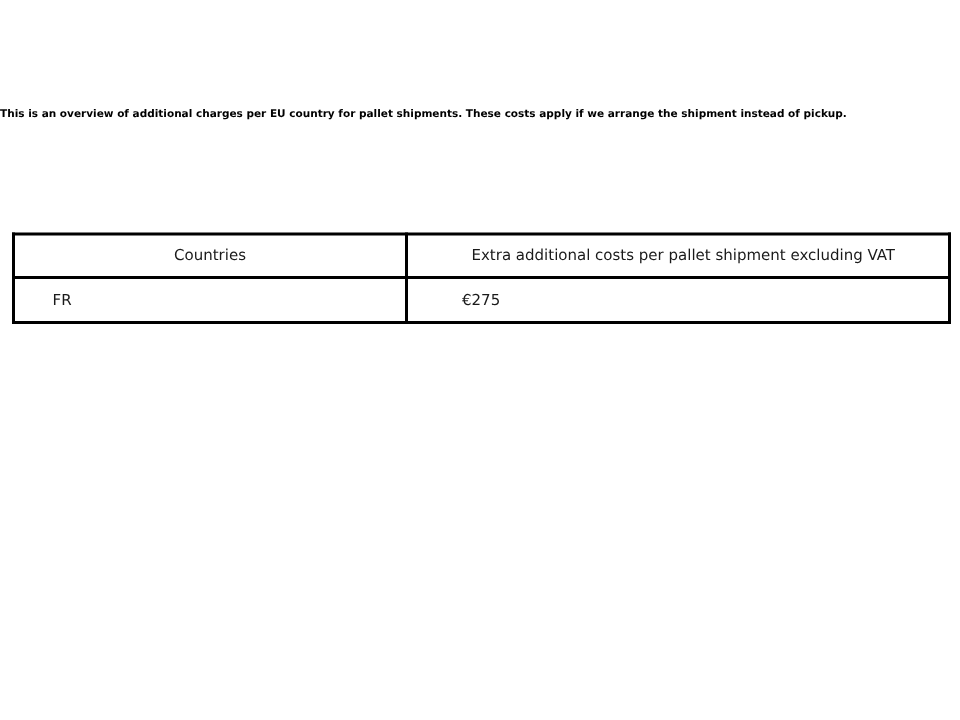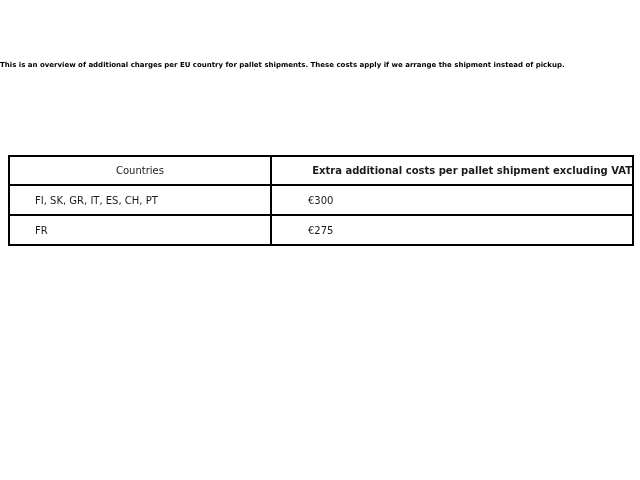--- a/index.html
+++ b/index.html
@@ -7,21 +7,21 @@
       width: 640px;
       height: 480px;
       background: #ffffff;
       position: relative;
       overflow: hidden;
       font-family: "DejaVu Sans", sans-serif;
       color: #1a1a1a;
     }
     .caption {
       position: absolute;
-      top: 60px;
+      top: 71px;
       left: 0;
       width: 527px;
       text-align: center;
       font-size: 7px;
       line-height: 10px;
       font-weight: bold;
       color: #000000;
       white-space: nowrap;
     }
     table.charges {
@@ -40,21 +40,21 @@
       border: 2px solid #000000;
       font-weight: normal;
       vertical-align: middle;
       white-space: nowrap;
       overflow: hidden;
       padding: 0;
     }
     thead th { height: 27px; }
     tbody td { height: 28px; }
     .h-countries { text-align: center; }
-    .h-cost { text-align: right; padding-left: 7px; font-weight: bold; }
+    .h-cost { text-align: center; padding-left: 7px; }
     .d-countries { text-align: left; padding-left: 25px; }
     .d-cost { text-align: left; padding-left: 36px; }
   </style>
 </head>
 <body>
 
 <div class="caption">This is an overview of additional charges per EU country for pallet shipments. These costs apply if we arrange the shipment instead of pickup.</div>
 
 <table class="charges">
   <colgroup>
@@ -62,21 +62,17 @@
     <col class="c2">
   </colgroup>
   <thead>
     <tr>
       <th class="h-countries">Countries</th>
       <th class="h-cost">Extra additional costs per pallet shipment excluding VAT</th>
     </tr>
   </thead>
   <tbody>
     <tr>
-      <td class="d-countries">FI, SK, GR, IT, ES, CH, PT</td>
-      <td class="d-cost">€300</td>
-    </tr>
-    <tr>
       <td class="d-countries">FR</td>
       <td class="d-cost">€275</td>
     </tr>
   </tbody>
 </table>
 
 </body></html>

